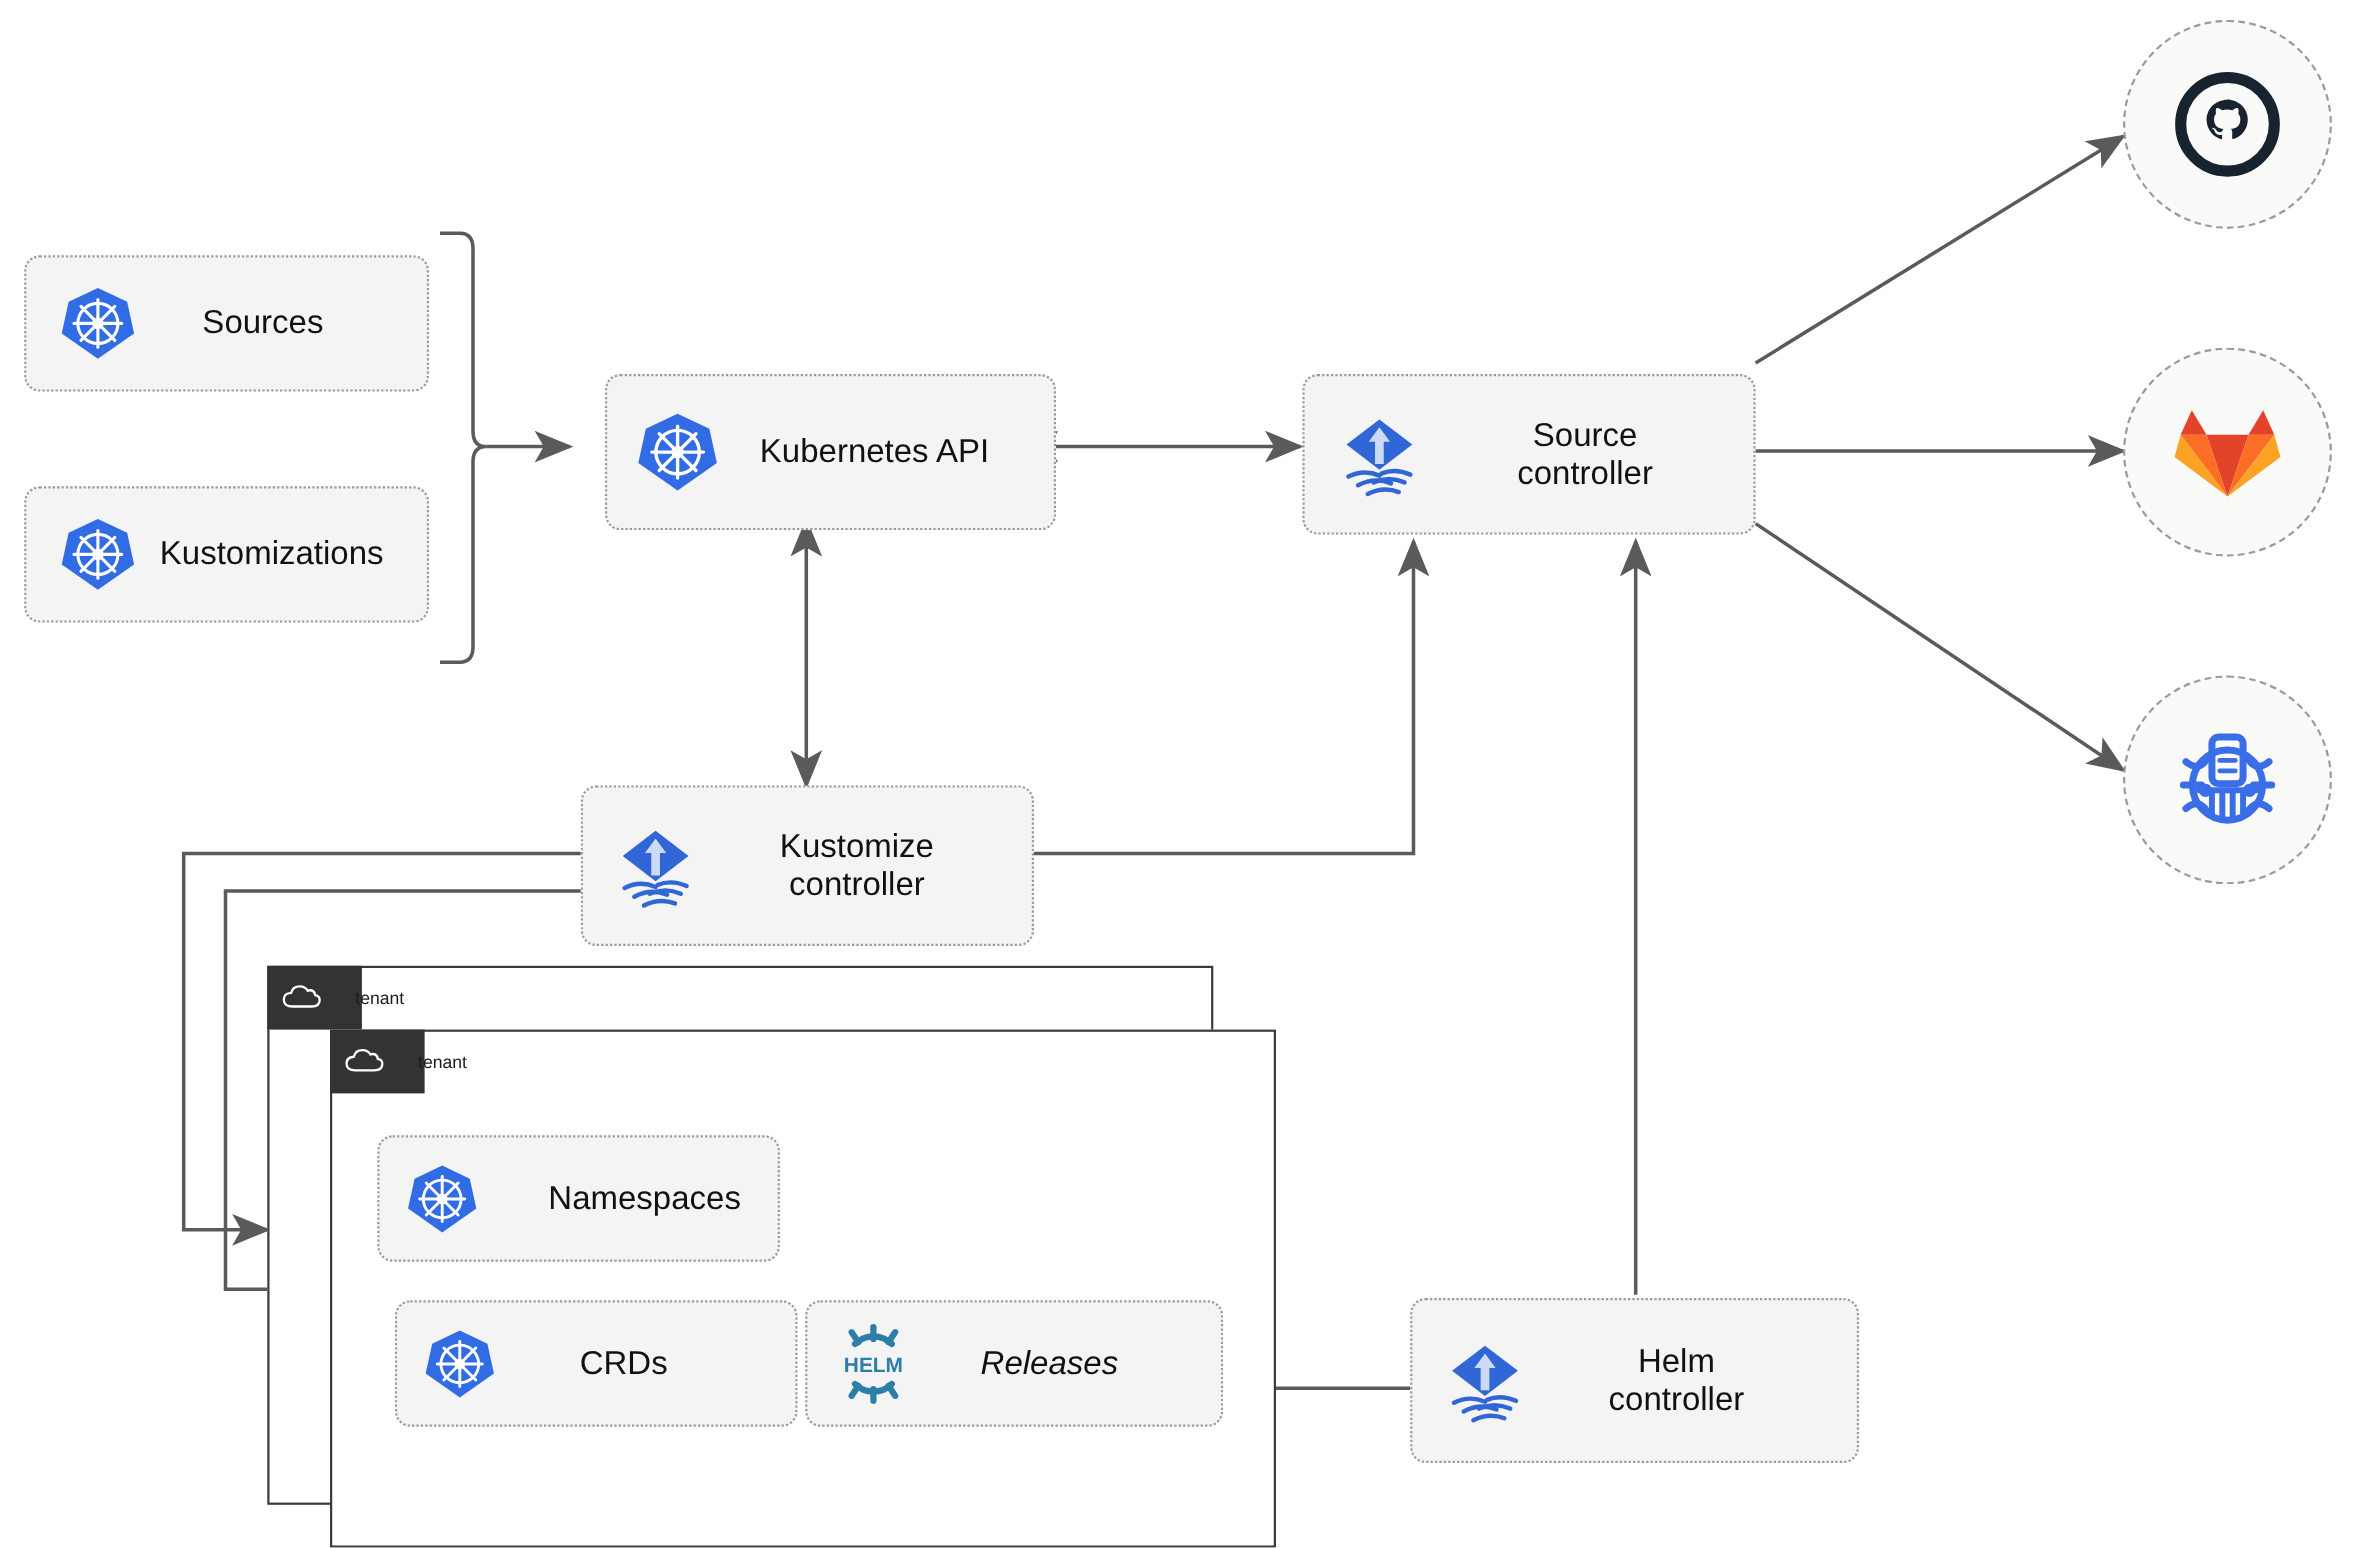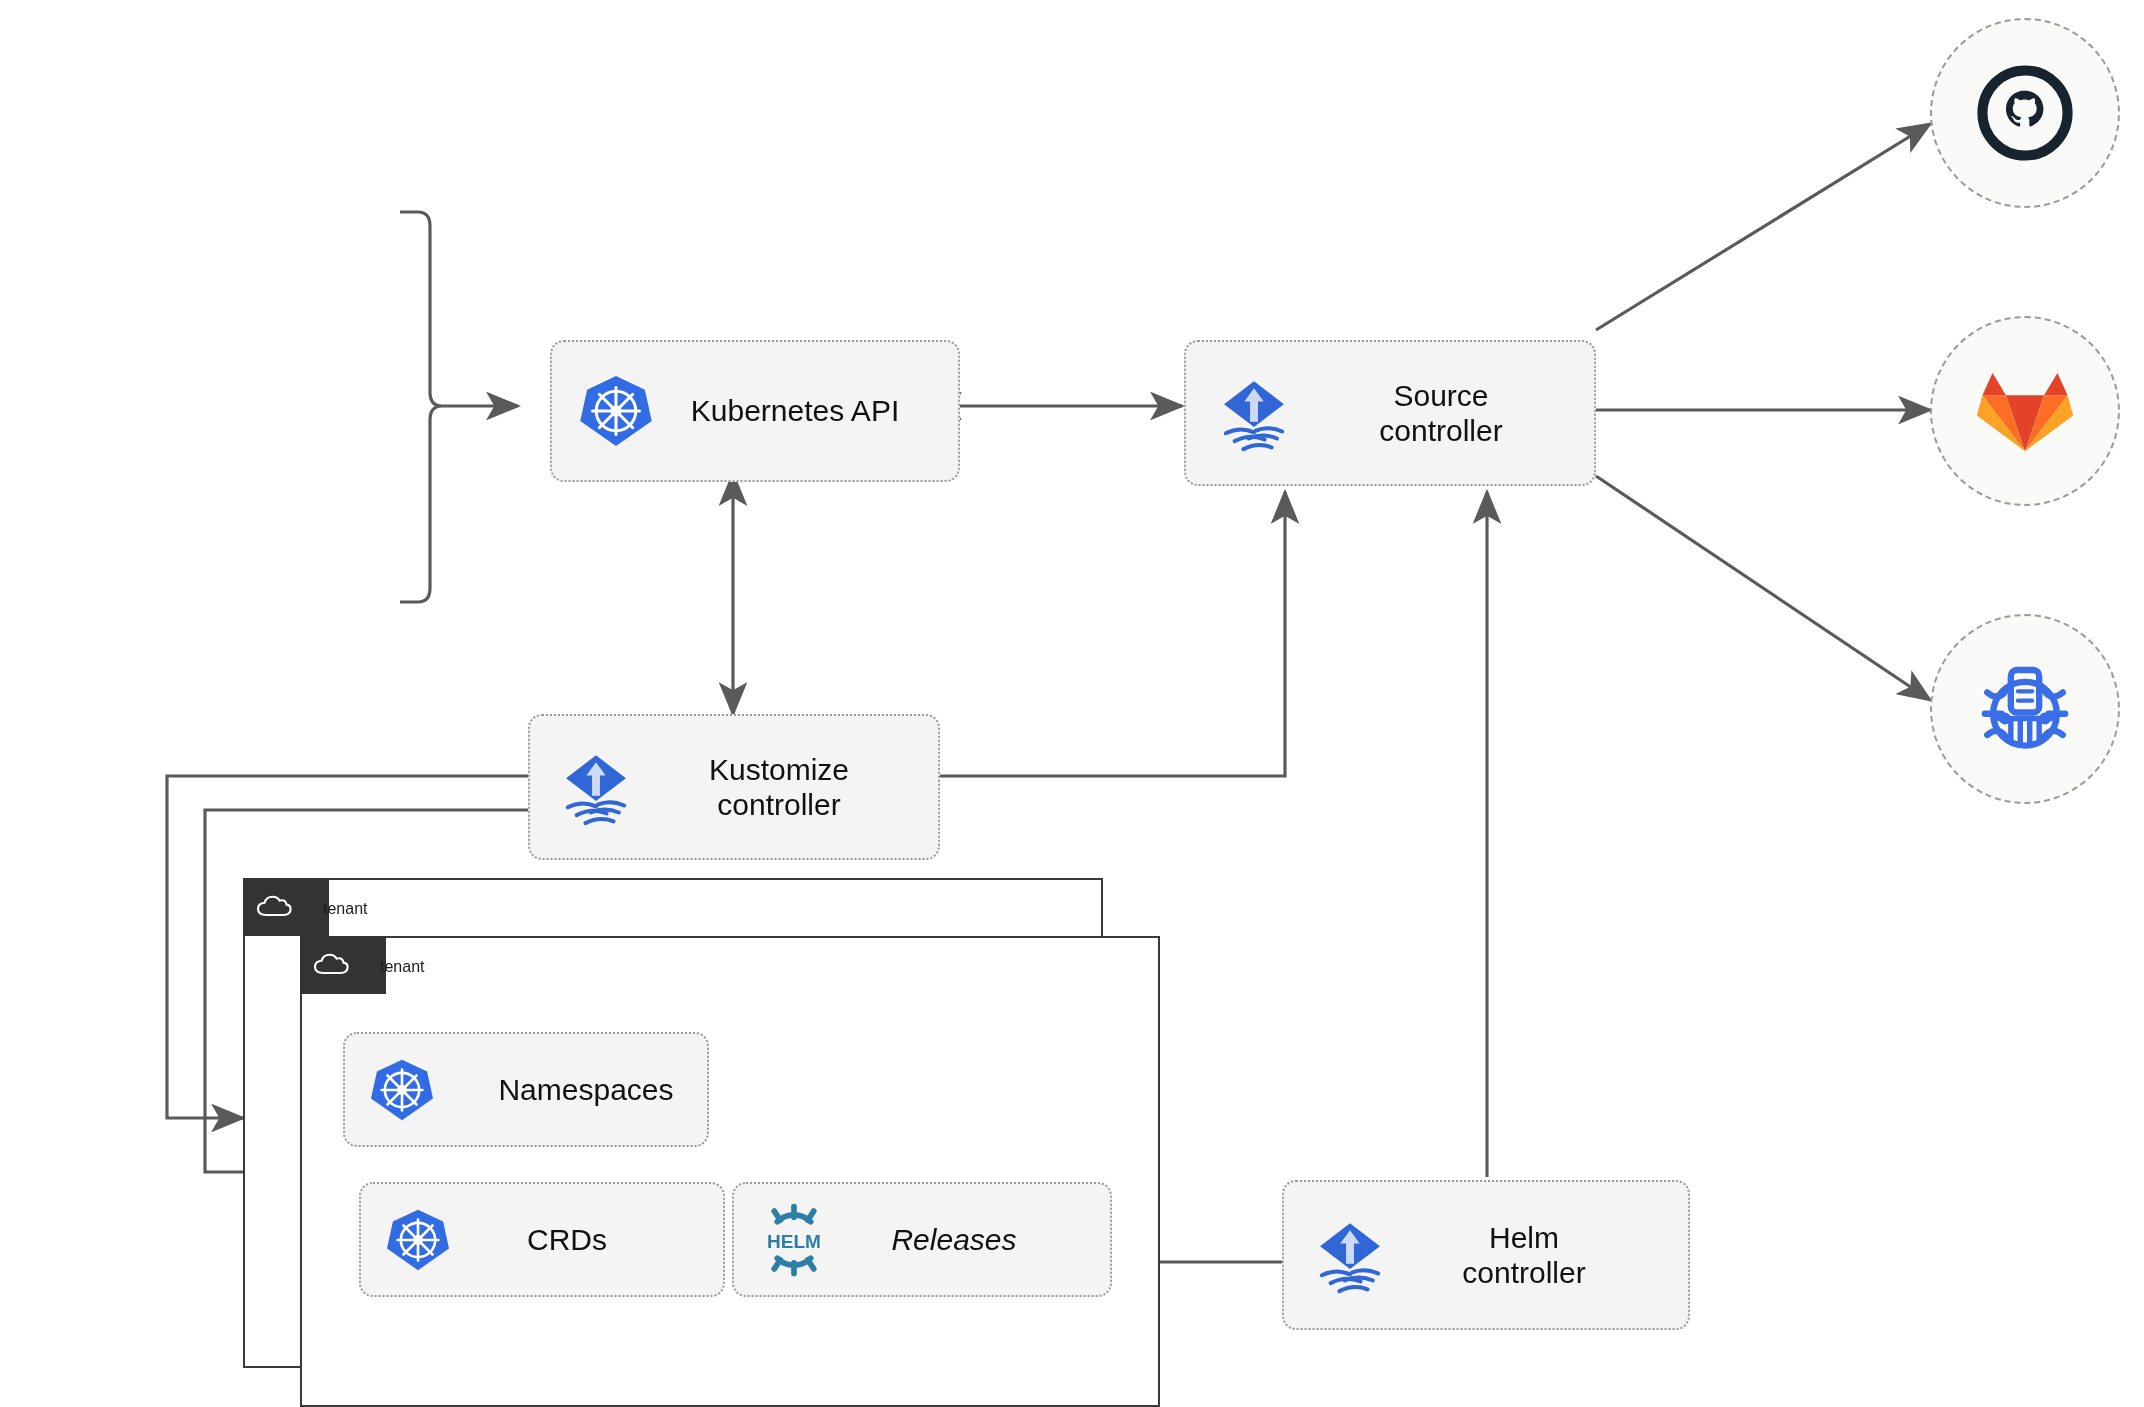--- a/index.html
+++ b/index.html
@@ -113,21 +113,61 @@
 
   <div class="tenant" style="left:300px;top:936px;width:860px;height:471px;">
     <div class="tenant-tab" style="width:62px;">
       <svg width="40" height="28" viewBox="0 0 40 28">
         <path d="M11 22 q-8 0 -8 -6.2 q0 -5.6 6.6 -6.1 q1.6 -6 7.9 -6 q4.9 0 7.2 3.9 q0.9 -0.4 2 -0.4 q4.2 0 4.8 4.4 q4.1 0.6 4.1 4.4 q0 6 -7.3 6 z" fill="none" stroke="#ffffff" stroke-width="2.1"></path>
       </svg>
     </div>
     <div class="tenant-title" style="left:78px;">tenant</div>
   </div>
 
-
+  <div class="node" style="left:22px;top:232px;width:368px;height:124px;">
+    <span class="ico" style="margin-left:30px;">
+      <svg width="70" height="70" viewBox="0 0 100 100">
+        <polygon points="50,4 88,22 97,63 50,96 3,63 12,22" fill="#326ce5"></polygon>
+        <g fill="none" stroke="#fff" stroke-width="4" stroke-linecap="round">
+          <circle cx="50" cy="50" r="26"></circle>
+          <circle cx="50" cy="50" r="5.5" fill="#fff"></circle>
+          <line x1="50" y1="50" x2="50" y2="19"></line>
+            <line x1="50" y1="50" x2="72" y2="28"></line>
+          <line x1="50" y1="50" x2="81" y2="50"></line>
+            <line x1="50" y1="50" x2="72" y2="72"></line>
+          <line x1="50" y1="50" x2="50" y2="81"></line>
+            <line x1="50" y1="50" x2="28" y2="72"></line>
+          <line x1="50" y1="50" x2="19" y2="50"></line>
+            <line x1="50" y1="50" x2="28" y2="28"></line>
+        </g>
+      </svg>
+    </span>
+    <span class="nlabel" style="margin-right:34px;">Sources</span>
+  </div>
+
+  <div class="node" style="left:22px;top:442px;width:368px;height:124px;">
+    <span class="ico" style="margin-left:30px;">
+      <svg width="70" height="70" viewBox="0 0 100 100">
+        <polygon points="50,4 88,22 97,63 50,96 3,63 12,22" fill="#326ce5"></polygon>
+        <g fill="none" stroke="#fff" stroke-width="4" stroke-linecap="round">
+          <circle cx="50" cy="50" r="26"></circle>
+            <circle cx="50" cy="50" r="5.5" fill="#fff"></circle>
+          <line x1="50" y1="50" x2="50" y2="19"></line>
+            <line x1="50" y1="50" x2="72" y2="28"></line>
+          <line x1="50" y1="50" x2="81" y2="50"></line>
+            <line x1="50" y1="50" x2="72" y2="72"></line>
+          <line x1="50" y1="50" x2="50" y2="81"></line>
+            <line x1="50" y1="50" x2="28" y2="72"></line>
+          <line x1="50" y1="50" x2="19" y2="50"></line>
+            <line x1="50" y1="50" x2="28" y2="28"></line>
+        </g>
+      </svg>
+    </span>
+    <span class="nlabel" style="margin-right:18px;">Kustomizations</span>
+  </div>
 
   <div class="node" style="left:550px;top:340px;width:410px;height:142px;">
     <span class="ico" style="margin-left:26px;">
       <svg width="76" height="76" viewBox="0 0 100 100">
         <polygon points="50,4 88,22 97,63 50,96 3,63 12,22" fill="#326ce5"></polygon>
         <g fill="none" stroke="#fff" stroke-width="4" stroke-linecap="round">
           <circle cx="50" cy="50" r="26"></circle>
             <circle cx="50" cy="50" r="5.5" fill="#fff"></circle>
           <line x1="50" y1="50" x2="50" y2="19"></line>
             <line x1="50" y1="50" x2="72" y2="28"></line>

